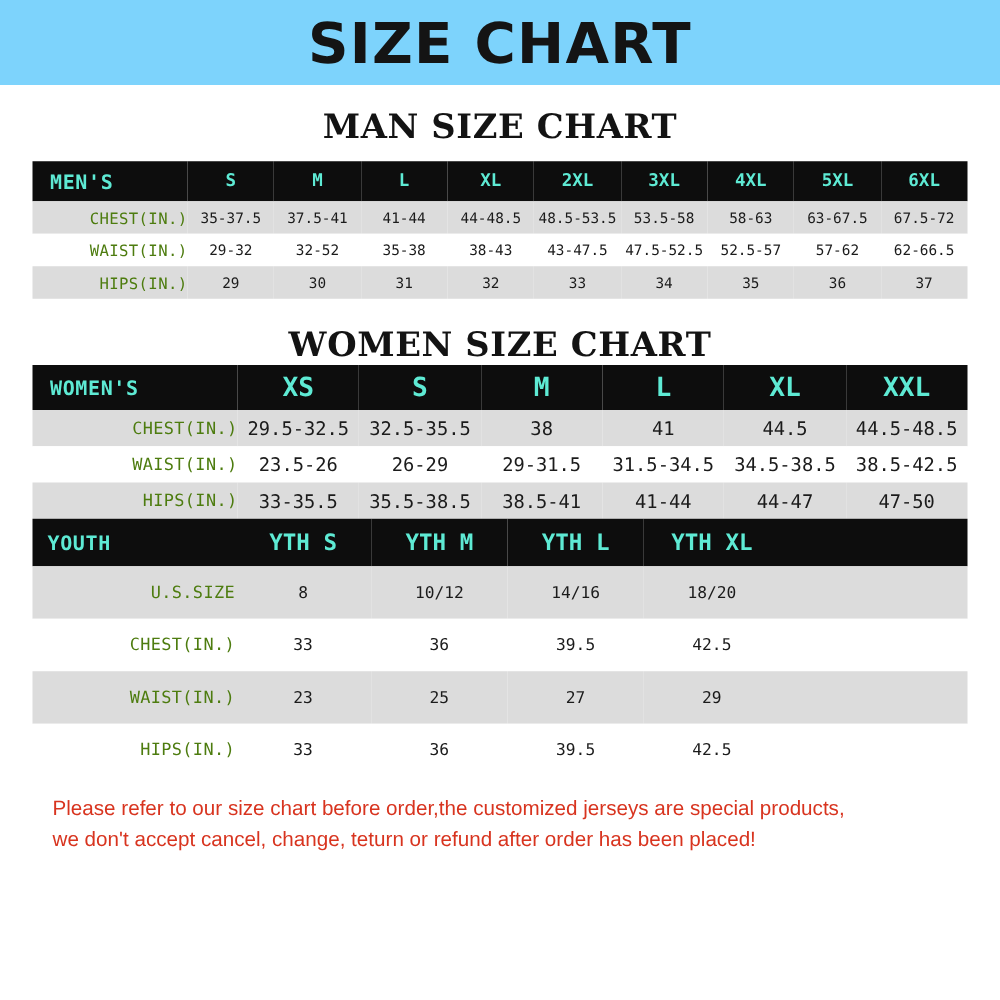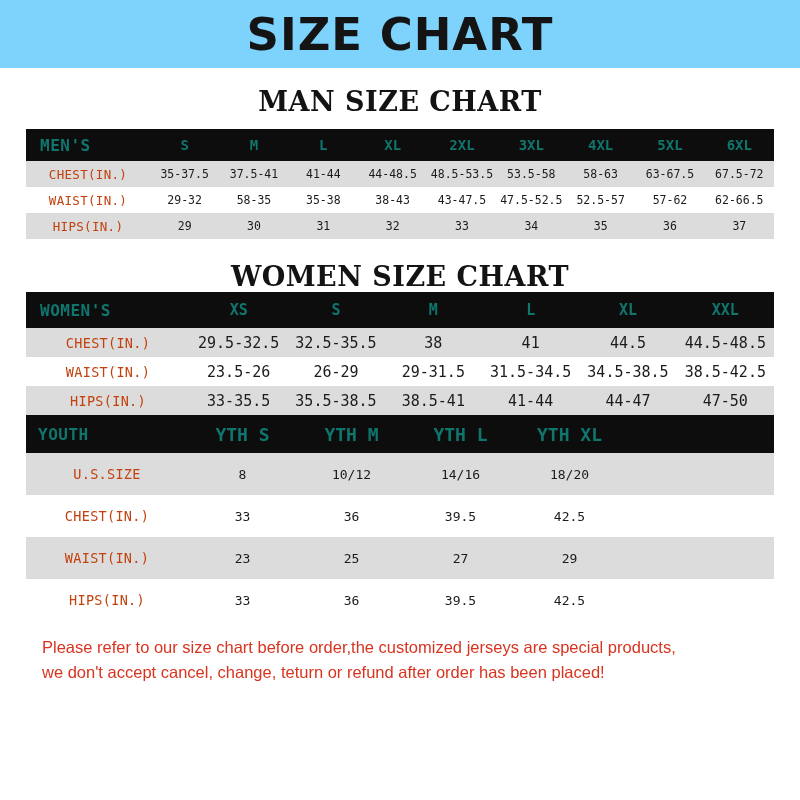--- a/index.html
+++ b/index.html
@@ -71,58 +71,58 @@
     padding: 0;
     height: 26px;
     vertical-align: middle;
     white-space: nowrap;
   }
   
   table.size-table thead tr {
     background: #0d0d0d;
   }
   table.size-table thead th {
-    color: #0f766e;
+    color: #5eead4;
     height: 32px;
   }
   table.size-table thead th.corner {
     text-align: left;
     padding-left: 14px;
     font-size: 16px;
     font-weight: bold;
     letter-spacing: 0.5px;
   }
   table.size-table thead th.col {
     font-size: 14.5px;
     font-weight: bold;
   }
   
   table.size-table tbody tr.band-a { background: #dcdcdc; }
   table.size-table tbody tr.band-b { background: #ffffff; }
   table.size-table tbody td.rowhead {
     font-size: 12.5px;
     letter-spacing: 0.3px;
-    color: #c2410c;
-    text-align: center;
+    color: #4d7c0f;
+    text-align: right;
   }
   table.size-table tbody td.val {
     font-size: 12px;
   }
 
   
   #men-table thead th.corner { width: 110px; }
   #men-table tbody td.rowhead { width: 110px; }
   #men-table th.col, #men-table td.val { font-size: 12.5px; }
   #men-table thead th.col { font-size: 14px; }
   #men-table td.val { font-size: 11.5px; }
 
   
   #women-table thead th.corner { width: 150px; }
   #women-table tbody td.rowhead { width: 150px; }
-  #women-table thead th.col { font-size: 15px; }
+  #women-table thead th.col { font-size: 21px; }
   #women-table td.val { font-size: 15px; }
   #women-table tbody td.rowhead { font-size: 13.5px; }
   #women-table th, #women-table td { height: 29px; }
   #women-table thead th { height: 36px; }
 
   
   #youth-table thead th.corner { width: 150px; padding-left: 12px; }
   #youth-table tbody td.rowhead { width: 150px; }
   #youth-table thead th.col { font-size: 18px; }
   #youth-table td.val { font-size: 13px; }
@@ -179,21 +179,21 @@
           <td class="val">44-48.5</td>
           <td class="val">48.5-53.5</td>
           <td class="val">53.5-58</td>
           <td class="val">58-63</td>
           <td class="val">63-67.5</td>
           <td class="val">67.5-72</td>
         </tr>
         <tr class="band-b">
           <td class="rowhead">WAIST(IN.)</td>
           <td class="val">29-32</td>
-          <td class="val">58-35</td>
+          <td class="val">32-52</td>
           <td class="val">35-38</td>
           <td class="val">38-43</td>
           <td class="val">43-47.5</td>
           <td class="val">47.5-52.5</td>
           <td class="val">52.5-57</td>
           <td class="val">57-62</td>
           <td class="val">62-66.5</td>
         </tr>
         <tr class="band-a">
           <td class="rowhead">HIPS(IN.)</td>

